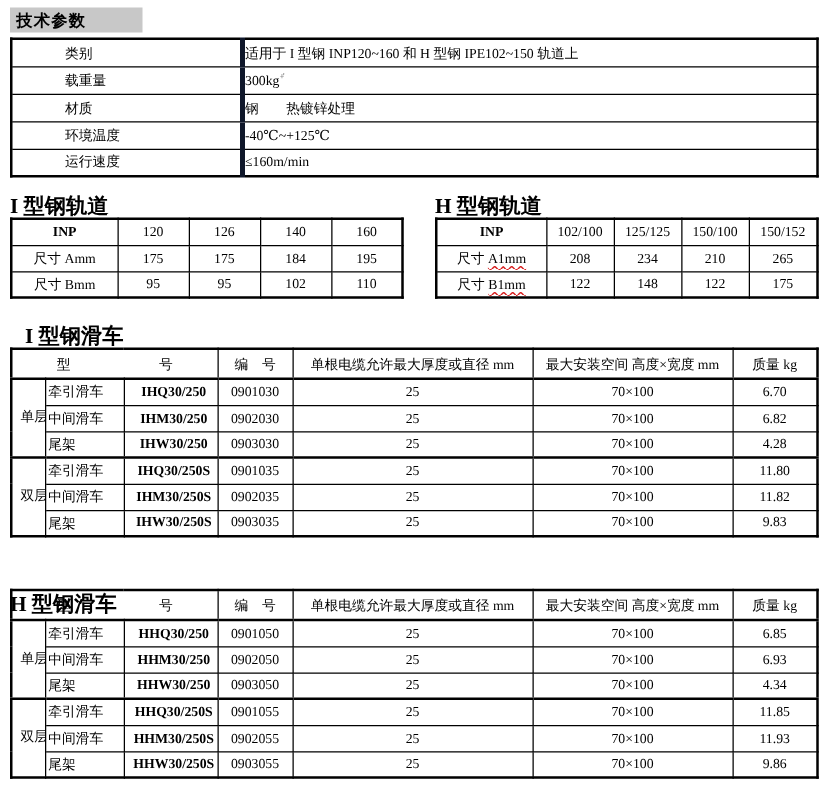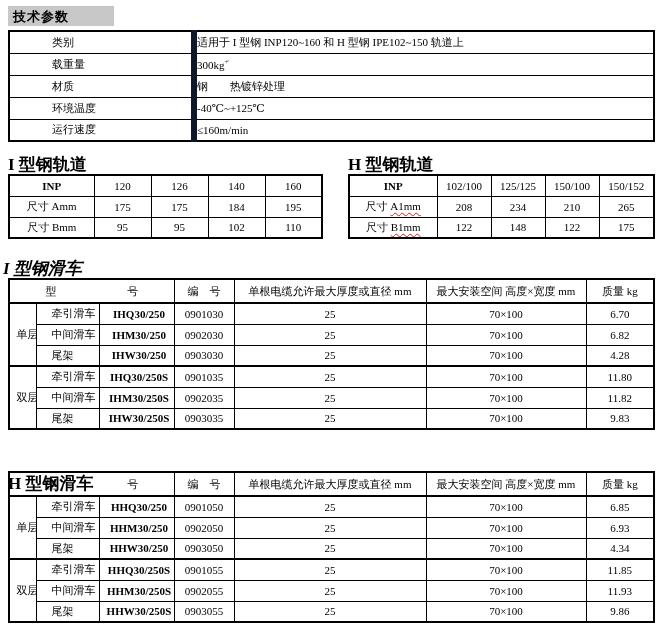--- a/index.html
+++ b/index.html
@@ -17,40 +17,40 @@
     padding:2px 0 0 5px; letter-spacing:1px;
   }
 
   table { border-collapse:collapse; table-layout:fixed; position:absolute; }
   table.bordered { border:2px solid #000; }
   td { border:1px solid #000; font-size:11px; vertical-align:middle; overflow:hidden; white-space:nowrap; }
 
   
   .params { left:8px; top:30px; width:645px; }
   .params td { height:22px; }
-  .params td.lbl { border-right:6px solid #0f172a; padding-left:42px; }
+  .params td.lbl { border-right:4px solid #0f172a; padding-left:42px; }
   .params td.val { }
 
   
   .sec-title { position:absolute; font-weight:bold; font-size:17px; white-space:nowrap; }
 
   
   .track td { height:21px; text-align:center; }
   .i-track { left:8px; top:174px; width:313px; }
   .h-track { left:348px; top:174px; width:305px; }
   .track td.inp { font-weight:bold; }
 
   
   .trolley { left:8px; width:645px; }
   .i-trolley { top:278px; }
   .h-trolley { top:471px; }
   .trolley td { height:21px; text-align:center; }
   .trolley tr.hrow td { height:24px; border-bottom:2px solid #000; }
   .trolley tr.grp2 td { border-top:2px solid #000; }
-  .trolley td.type-cell { text-align:left; padding-left:15px; }
+  .trolley td.type-cell { text-align:left; padding-left:2px; }
   .trolley td.model-cell { text-align:center; padding-left:5px; font-weight:bold; }
   .model-hdr { display:flex; justify-content:space-around; align-items:center; width:100%; }
   .vstack { display:inline-block; width:1.15em; word-break:break-all; line-height:1.3; }
 
   .squig-green { text-decoration-style:wavy; text-decoration-color:#1fa33c; text-decoration-thickness:1px; text-underline-offset:3px;margin-top:34px; }
   .squig-red { text-decoration:underline; text-decoration-style:wavy; text-decoration-color:#d81e1e; text-decoration-thickness:1px; text-underline-offset:2px; }
   .sup-mark { font-size:7px; vertical-align:super; color:#444; letter-spacing:-1px; }
 </style>
 </head>
 <body>
@@ -150,21 +150,21 @@
     <tr>
       <td><span>尺寸</span> <span class="squig-red">B1mm</span></td>
       <td>122</td>
       <td>148</td>
       <td>122</td>
       <td>175</td>
     </tr>
   </tbody>
     </table>
 
-  <div class="sec-title" style="left:3px; top:257px;font-style:italic;">I 型钢滑车</div>
+  <div class="sec-title" style="left:20px; top:257px;">I 型钢滑车</div>
 
   <table class="trolley i-trolley bordered">
     <colgroup>
         <col style="width:27px">
         <col style="width:63px">
         <col style="width:75px">
         <col style="width:60px">
         <col style="width:192px">
         <col style="width:160px">
         <col style="width:68px">

